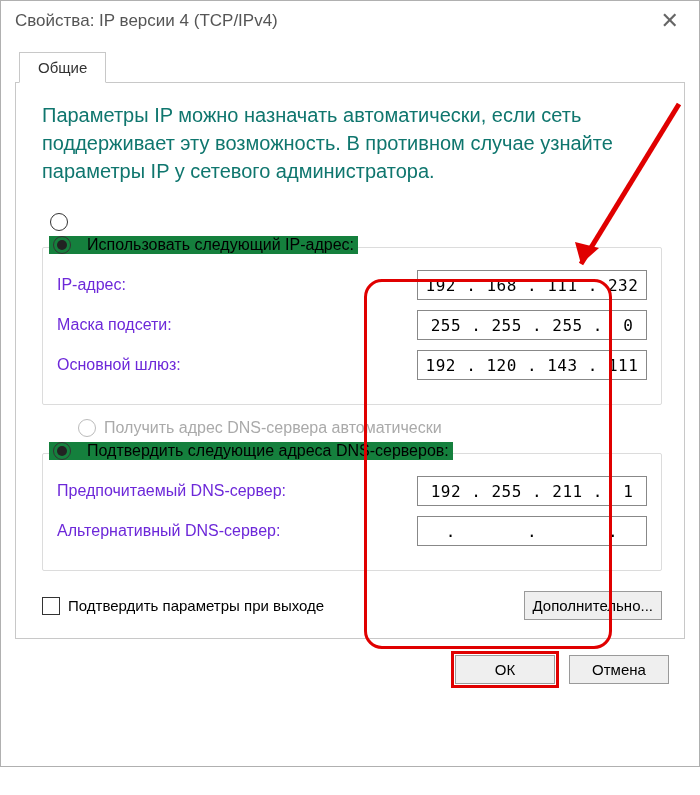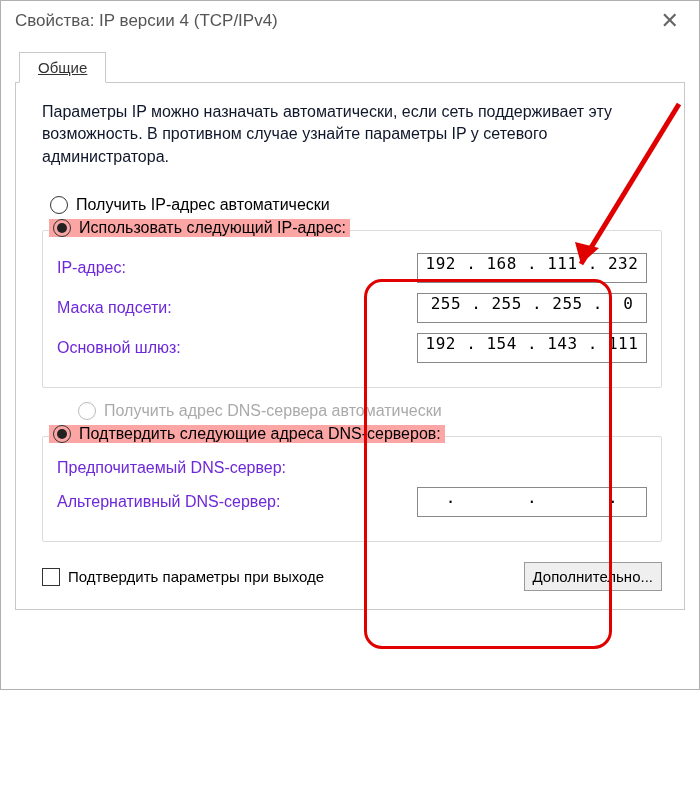--- a/index.html
+++ b/index.html
@@ -8,21 +8,21 @@
     font-family: "Segoe UI", Tahoma, sans-serif;
     font-size: 15px;
     background: #fff;
     width: 700px;
     height: 795px;
     overflow: hidden;
     position: relative;
   }
   .window {
     width: 700px;
-    height: 690px;
+    height: 767px;
     background: #fff;
     border: 1px solid #b0b0b0;
     position: relative;
   }
   .titlebar {
     height: 40px;
     display: flex;
     align-items: center;
     justify-content: space-between;
     padding: 0 12px 0 14px;
@@ -47,32 +47,31 @@
   }
   .tab {
     border: 1px solid #c8c8c8;
     border-bottom: 1px solid #fff;
     background: #fff;
     padding: 6px 18px 6px 18px;
     margin-bottom: -1px;
     margin-left: 4px;
     font-size: 15px;
     color: #333;
-    text-decoration: underline;
   }
   .tab-body {
     border: 1px solid #c8c8c8;
     border-top: none;
     padding: 18px 22px 18px 26px;
   }
   .intro {
-    color: #0f172a;
+    color: #0f766e;
     line-height: 1.4;
     margin-bottom: 28px;
-    font-size: 16px;
+    font-size: 20px;
   }
   .radio-row {
     display: flex;
     align-items: center;
     gap: 8px;
     margin: 4px 0 4px 8px;
     font-size: 16px;
   }
   .radio {
     width: 18px; height: 18px;
@@ -94,46 +93,46 @@
     border: 1px solid #dcdcdc;
     border-radius: 2px;
     margin: 0 0 14px 0;
     padding: 12px 14px 14px 14px;
     position: relative;
   }
   .group-legend {
     position: absolute;
     top: -12px;
     left: 6px;
-    background: #fca5a5;
+    background: #15803d;
     padding: 0 4px;
     display: flex;
     align-items: flex-end;
-    gap: 8px;
+    gap: 16px;
     font-size: 16px;
   }
   .field-row {
     display: flex;
     align-items: center;
     justify-content: space-between;
     margin: 10px 0;
   }
   .field-label {
     font-size: 16px;
     color: #6d28d9;
   }
   .ip-input {
     width: 230px;
     height: 30px;
     border: 1px solid #888;
     background: #fff;
     font-family: "Segoe UI", monospace;
     font-size: 16px;
     display: flex;
-    align-items: flex-start;
+    align-items: center;
     justify-content: center;
     letter-spacing: 0.5px;
   }
   .ip-input span { white-space: pre; }
   .bottom-row {
     display: flex;
     align-items: center;
     justify-content: space-between;
     margin-top: 20px;
   }
@@ -191,21 +190,20 @@
         <span>Общие</span>
       </div>
     </div>
 
     <div class="tab-body">
 
       <div class="intro">Параметры IP можно назначать автоматически, если сеть поддерживает эту возможность. В противном случае узнайте параметры IP у сетевого администратора.</div>
 
       <div class="radio-row">
         <span class="radio"></span>
-        <span>Получить IP-адрес автоматически</span>
       </div>
 
       <div class="group" style="margin-top:16px;">
         <div class="group-legend">
           <span class="radio">
               <span class="dot"></span>
             </span>
           <span>Использовать следующий IP-адрес:</span>
         </div>
 
@@ -219,40 +217,43 @@
         <div class="field-row">
           <span class="field-label">Маска подсети:</span>
           <div class="ip-input">
             <span>255 . 255 . 255 .  0</span>
           </div>
         </div>
 
         <div class="field-row">
           <span class="field-label">Основной шлюз:</span>
           <div class="ip-input">
-            <span>192 . 154 . 143 . 111</span>
+            <span>192 . 120 . 143 . 111</span>
           </div>
         </div>
       </div>
 
       <div class="radio-row disabled" style="margin-top:10px;padding-left:28px;">
         <span class="radio disabled"></span>
         <span>Получить адрес DNS-сервера автоматически</span>
       </div>
 
       <div class="group" style="margin-top:16px;">
         <div class="group-legend">
           <span class="radio">
               <span class="dot"></span>
             </span>
           <span>Подтвердить следующие адреса DNS-серверов:</span>
         </div>
 
         <div class="field-row">
           <span class="field-label">Предпочитаемый DNS-сервер:</span>
+          <div class="ip-input">
+            <span>192 . 255 . 211 .  1</span>
+          </div>
         </div>
 
         <div class="field-row">
           <span class="field-label">Альтернативный DNS-сервер:</span>
           <div class="ip-input">
             <span>     .       .       .     </span>
           </div>
         </div>
       </div>
 
@@ -261,20 +262,28 @@
           <span class="checkbox"></span>
           <span>Подтвердить параметры при выходе</span>
         </label>
         <div class="btn">
           <span>Дополнительно...</span>
         </div>
       </div>
 
     </div>
 
+    <div class="dlg-buttons">
+      <div class="btn ok-highlight">
+        <span>ОК</span>
+      </div>
+      <div class="btn">
+        <span>Отмена</span>
+      </div>
+    </div>
 
   </div>
 
   <div class="red-box" style="left:363px; top:278px; width:248px; height:370px;"></div>
 
   <svg class="arrow" style="left:550px; top:95px; width:140px; height:190px;" viewBox="0 0 140 190">
     <line x1="128" y1="8" x2="30" y2="168" stroke="#e00000" stroke-width="5"></line>
     <polygon points="30,168 48,152 24,146" fill="#e00000"></polygon>
   </svg>
 

